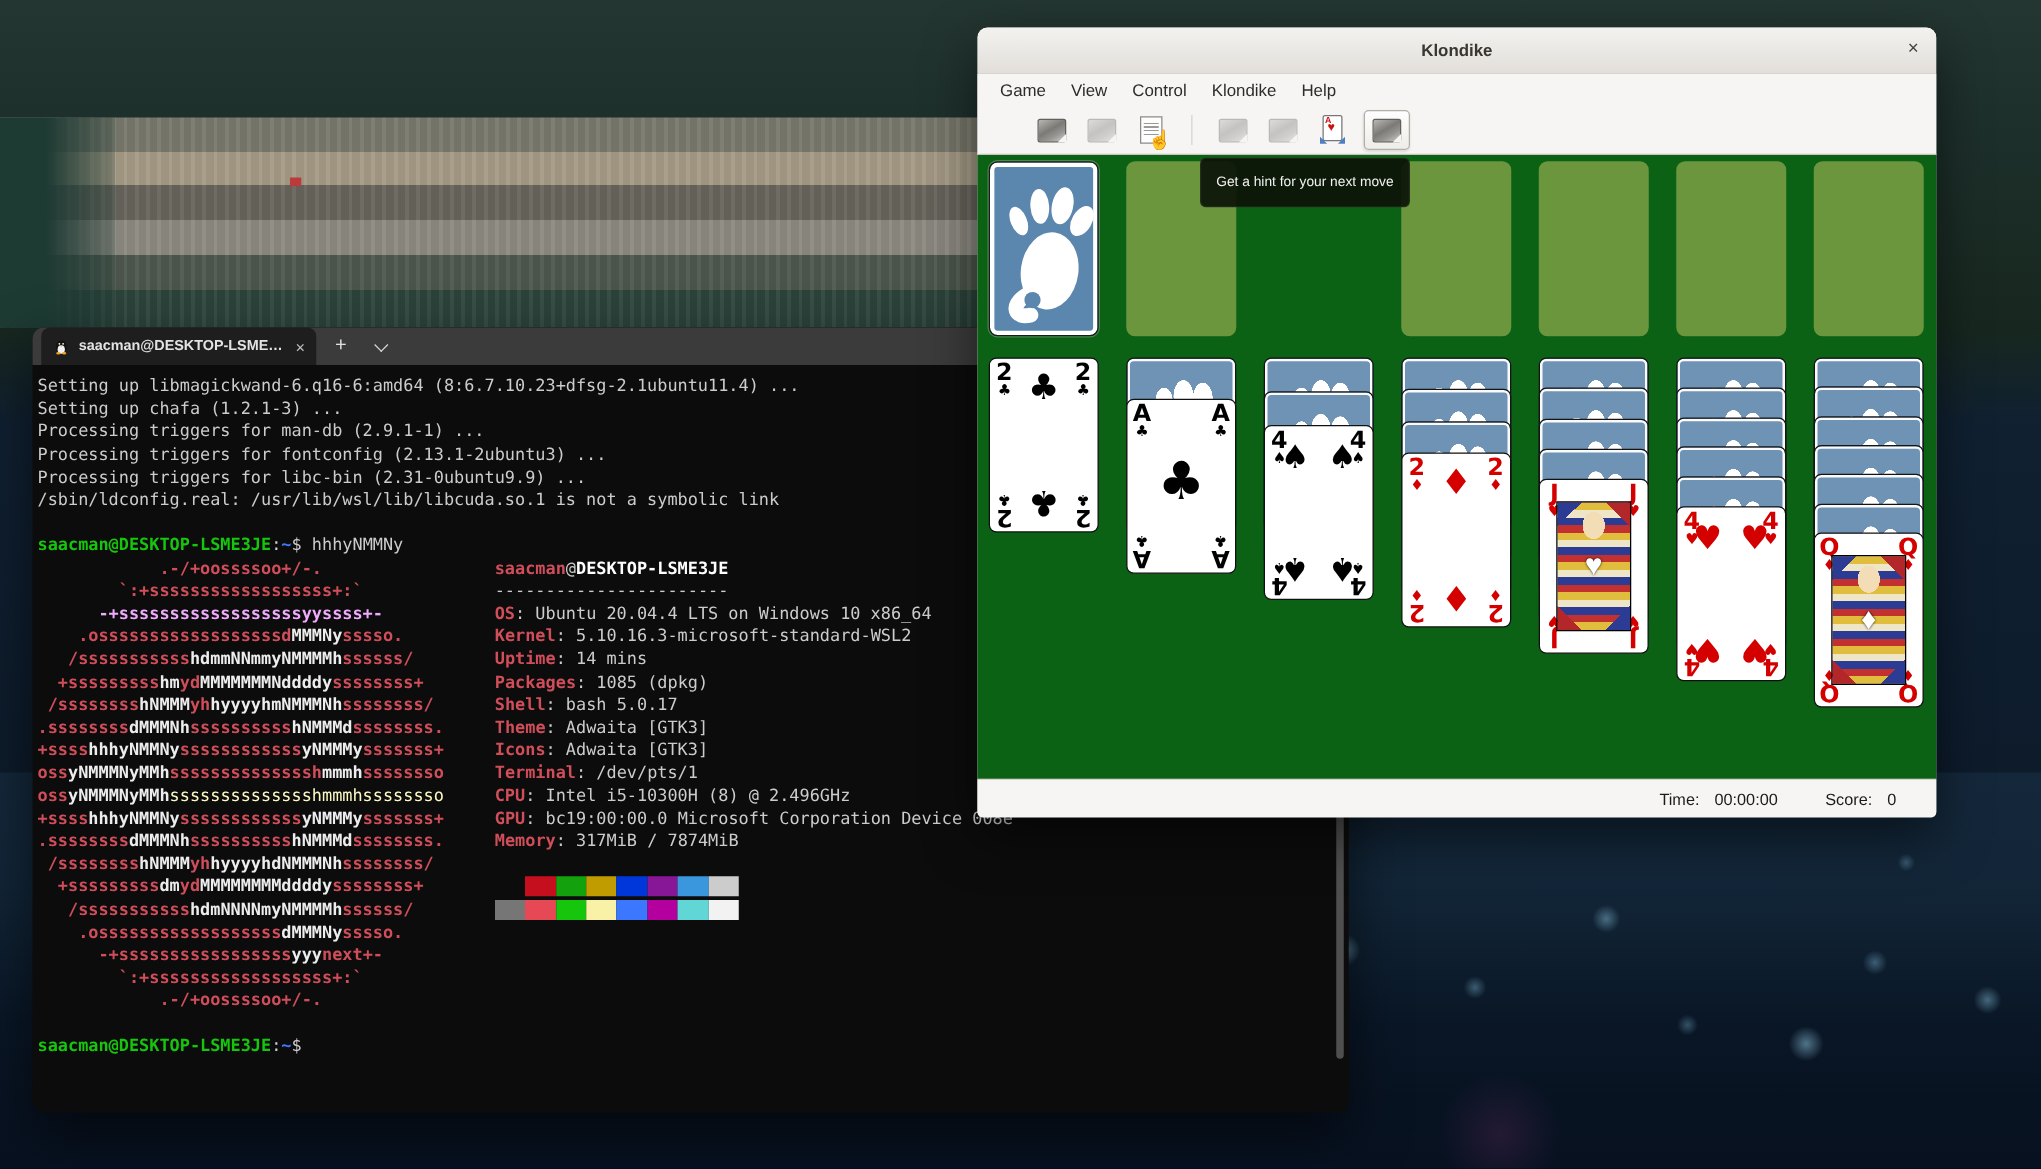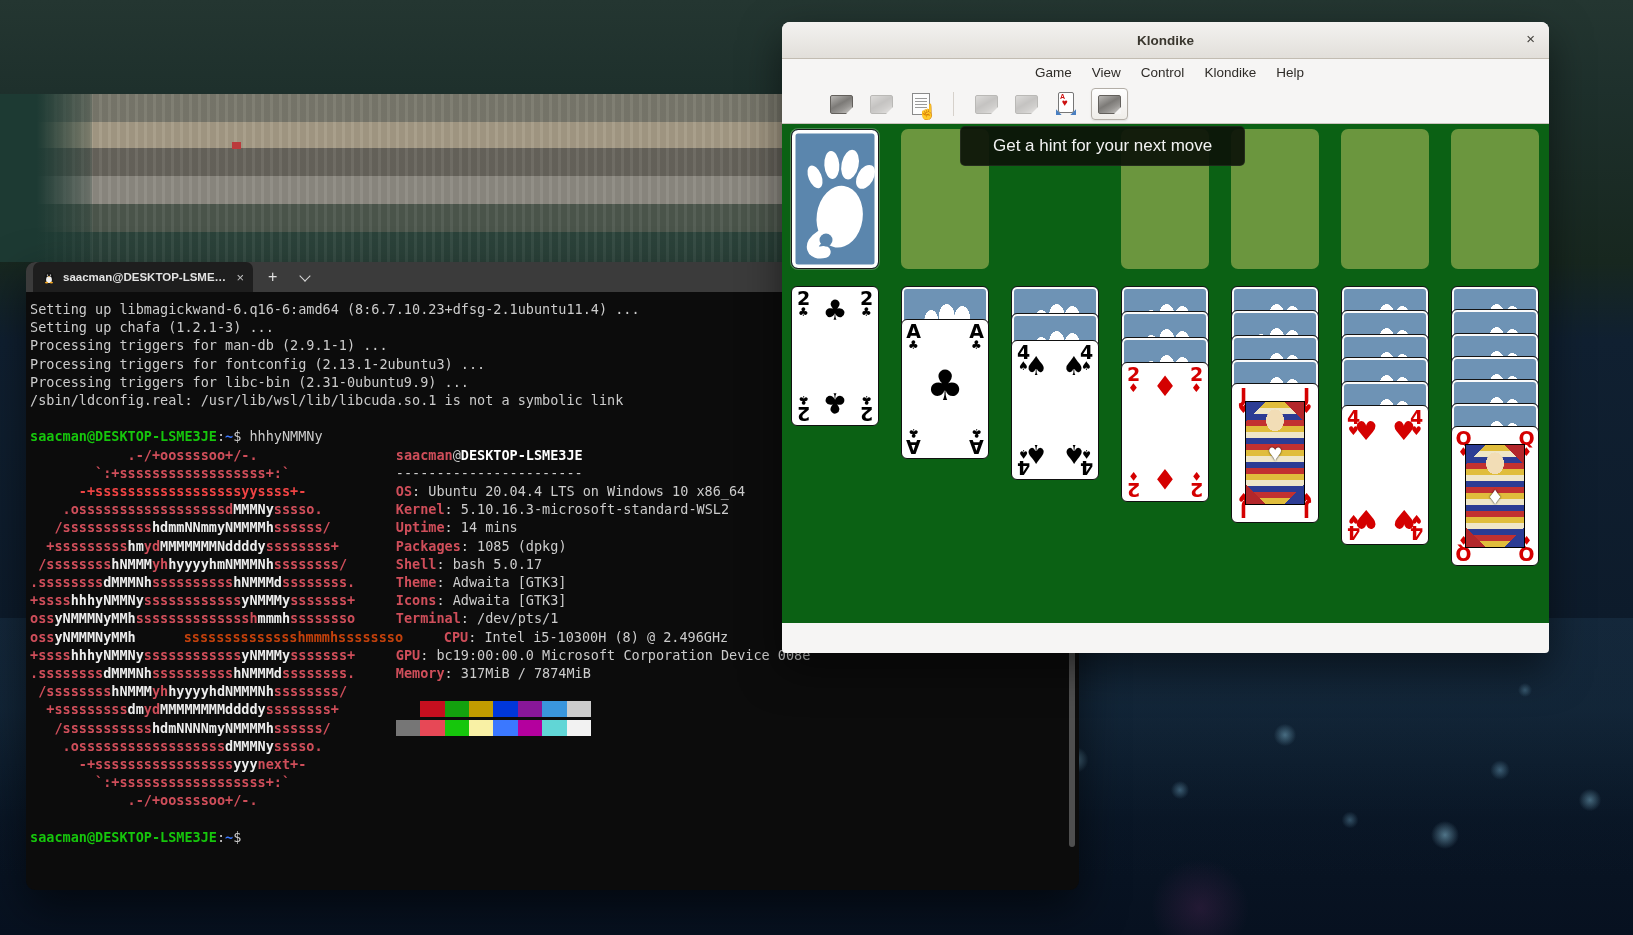--- a/index.html
+++ b/index.html
@@ -58,21 +58,21 @@
   .term-scrollbar .thumb{position:absolute;left:2px;width:6px;top:58%;height:36%;
     background:#4f4f4f;border-radius:3px;}
 
   
   .gnome-window{position:absolute;left:782px;top:22px;width:767px;height:631px;z-index:5;
     border-radius:8px 8px 4px 4px;box-shadow:0 16px 40px rgba(0,0,0,.5);background:#f6f5f4;}
   .gtk-titlebar{position:relative;height:36px;background:linear-gradient(#f3f2f0,#e2dfda);
     border-bottom:1px solid #c2bcb2;border-radius:8px 8px 0 0;display:flex;align-items:center;justify-content:center;}
   .gtk-title{font-size:13.5px;font-weight:bold;color:#3a372f;}
   .gtk-close{position:absolute;right:14px;top:9px;font-size:15px;color:#44423d;line-height:16px;}
-  .gtk-menubar{height:26px;background:#f6f5f4;display:flex;align-items:center;padding-left:8px;justify-content:center;}
+  .gtk-menubar{height:26px;background:#f6f5f4;display:flex;align-items:center;padding-left:8px;}
   .menu-item{font-size:13.5px;color:#2f2c28;padding:4px 10px;}
   .gtk-toolbar{height:38px;background:#f6f5f4;border-bottom:1px solid #c9c4bd;
     display:flex;align-items:center;padding-left:44px;gap:10px;}
   .tb-btn{width:30px;height:30px;display:flex;align-items:center;justify-content:center;border-radius:4px;box-sizing:border-box;}
   .tb-btn.hovered{width:37px;height:32px;border:1px solid #b3aea7;
     background:linear-gradient(#fefefe,#efede9);box-shadow:0 1px 2px rgba(0,0,0,.1);}
   .tb-btn.disabled{opacity:.4;}
   .tb-sep{width:1px;height:24px;background:#d6d1cb;margin:0 7px;}
   .ic-card{width:21px;height:17px;border:1px solid #63605c;border-radius:2px;position:relative;
     background:linear-gradient(150deg,#b9b7b4 0%,#7c7a77 45%,#989693 70%,#cfcdca 100%);}
@@ -118,23 +118,23 @@
       linear-gradient(135deg,#2c3c94 12%,rgba(0,0,0,0) 12% 88%,#2c3c94 88%),
       linear-gradient(45deg,#b3272b 12%,rgba(0,0,0,0) 12% 88%,#b3272b 88%),
       repeating-linear-gradient(0deg,#e0bd3c 0 6px,#c23130 6px 12px,#2c3c94 12px 18px,#efe6c8 18px 24px);}
   .court::after{content:attr(data-glyph);position:absolute;inset:0;display:flex;align-items:center;
     justify-content:center;font-size:24px;color:#fff;text-shadow:0 0 2px #000;}
 
   .gtk-statusbar{height:30px;background:#f6f5f4;border-top:1px solid #d8d3cc;border-radius:0 0 4px 4px;
     display:flex;align-items:center;justify-content:flex-end;padding-right:32px;gap:12px;
     font-size:13px;color:#1d1b18;}
   .gtk-statusbar .gap{width:14px;}
-  .gtk-tooltip{position:absolute;left:178px;top:104px;height:38px;padding:0 32px;z-index:40;
+  .gtk-tooltip{position:absolute;left:178px;top:104px;height:38px;padding:0 12px;z-index:40;
     display:flex;align-items:center;background:rgba(13,19,9,.93);border:1px solid rgba(255,255,255,.07);
-    border-radius:5px;color:#f2f2f2;font-size:17px;white-space:nowrap;}
+    border-radius:5px;color:#f2f2f2;font-size:11px;white-space:nowrap;}
 </style>
 </head>
 <body>
 
 <div class="stage">
   <div class="wallpaper">
     <div class="wp-stripes"></div>
     <div class="wp-reddot"></div>
     <div class="wp-bokeh"></div>
   </div>
@@ -164,29 +164,29 @@
     <pre class="term-text" id="term-text"><span>Setting up libmagickwand-6.q16-6:amd64 (8:6.7.10.23+dfsg-2.1ubuntu11.4) ...</span>
 <span>Setting up chafa (1.2.1-3) ...</span>
 <span>Processing triggers for man-db (2.9.1-1) ...</span>
 <span>Processing triggers for fontconfig (2.13.1-2ubuntu3) ...</span>
 <span>Processing triggers for libc-bin (2.31-0ubuntu9.9) ...</span>
 <span>/sbin/ldconfig.real: /usr/lib/wsl/lib/libcuda.so.1 is not a symbolic link</span>
 
 <span style="color: rgb(22, 198, 12); font-weight: bold;">saacman@DESKTOP-LSME3JE</span><span>:</span><span style="color: rgb(59, 120, 255); font-weight: bold;">~</span><span>$ hhhyNMMNy</span>
 <span style="color: rgb(207, 78, 90); font-weight: bold;">            .-/+oossssoo+/-.</span><span>                 </span><span style="color: rgb(207, 78, 90); font-weight: bold;">saacman</span><span>@</span><span style="color: #ffffff; font-weight: bold;">DESKTOP-LSME3JE</span>
 <span style="color: rgb(207, 78, 90); font-weight: bold;">        `:+ssssssssssssssssss+:`</span><span>             </span><span>-----------------------</span>
-<span style="color: #ef4444; font-weight: bold;">      -+ssssssssssssssssssyyssss+-</span><span>           </span><span style="color: rgb(207, 78, 90); font-weight: bold;">OS</span><span>: Ubuntu 20.04.4 LTS on Windows 10 x86_64</span>
+<span style="color: #f0abfc; font-weight: bold;">      -+ssssssssssssssssssyyssss+-</span><span>           </span><span style="color: rgb(207, 78, 90); font-weight: bold;">OS</span><span>: Ubuntu 20.04.4 LTS on Windows 10 x86_64</span>
 <span style="color: rgb(207, 78, 90); font-weight: bold;">    .ossssssssssssssssssd</span><span style="color: rgb(237, 237, 237); font-weight: bold;">MMMNy</span><span style="color: rgb(207, 78, 90); font-weight: bold;">sssso.</span><span>         </span><span style="color: rgb(207, 78, 90); font-weight: bold;">Kernel</span><span>: 5.10.16.3-microsoft-standard-WSL2</span>
 <span style="color: rgb(207, 78, 90); font-weight: bold;">   /sssssssssss</span><span style="color: rgb(237, 237, 237); font-weight: bold;">hdmmNNmmyNMMMMh</span><span style="color: rgb(207, 78, 90); font-weight: bold;">ssssss/</span><span>        </span><span style="color: rgb(207, 78, 90); font-weight: bold;">Uptime</span><span>: 14 mins</span>
 <span style="color: rgb(207, 78, 90); font-weight: bold;">  +sssssssss</span><span style="color: rgb(237, 237, 237); font-weight: bold;">hm</span><span style="color: rgb(207, 78, 90); font-weight: bold;">yd</span><span style="color: rgb(237, 237, 237); font-weight: bold;">MMMMMMMNddddy</span><span style="color: rgb(207, 78, 90); font-weight: bold;">ssssssss+</span><span>       </span><span style="color: rgb(207, 78, 90); font-weight: bold;">Packages</span><span>: 1085 (dpkg)</span>
 <span style="color: rgb(207, 78, 90); font-weight: bold;"> /ssssssss</span><span style="color: rgb(237, 237, 237); font-weight: bold;">hNMMM</span><span style="color: rgb(207, 78, 90); font-weight: bold;">yh</span><span style="color: rgb(237, 237, 237); font-weight: bold;">hyyyyhmNMMMNh</span><span style="color: rgb(207, 78, 90); font-weight: bold;">ssssssss/</span><span>      </span><span style="color: rgb(207, 78, 90); font-weight: bold;">Shell</span><span>: bash 5.0.17</span>
 <span style="color: rgb(207, 78, 90); font-weight: bold;">.ssssssss</span><span style="color: rgb(237, 237, 237); font-weight: bold;">dMMMNh</span><span style="color: rgb(207, 78, 90); font-weight: bold;">ssssssssss</span><span style="color: rgb(237, 237, 237); font-weight: bold;">hNMMMd</span><span style="color: rgb(207, 78, 90); font-weight: bold;">ssssssss.</span><span>     </span><span style="color: rgb(207, 78, 90); font-weight: bold;">Theme</span><span>: Adwaita [GTK3]</span>
 <span style="color: rgb(207, 78, 90); font-weight: bold;">+ssss</span><span style="color: rgb(237, 237, 237); font-weight: bold;">hhhyNMMNy</span><span style="color: rgb(207, 78, 90); font-weight: bold;">ssssssssssss</span><span style="color: rgb(237, 237, 237); font-weight: bold;">yNMMMy</span><span style="color: rgb(207, 78, 90); font-weight: bold;">sssssss+</span><span>     </span><span style="color: rgb(207, 78, 90); font-weight: bold;">Icons</span><span>: Adwaita [GTK3]</span>
 <span style="color: rgb(207, 78, 90); font-weight: bold;">oss</span><span style="color: rgb(237, 237, 237); font-weight: bold;">yNMMMNyMMh</span><span style="color: rgb(207, 78, 90); font-weight: bold;">ssssssssssssssh</span><span style="color: rgb(237, 237, 237); font-weight: bold;">mmmh</span><span style="color: rgb(207, 78, 90); font-weight: bold;">ssssssso</span><span>     </span><span style="color: rgb(207, 78, 90); font-weight: bold;">Terminal</span><span>: /dev/pts/1</span>
-<span style="color: rgb(207, 78, 90); font-weight: bold;">oss</span><span style="color: rgb(237, 237, 237); font-weight: bold;">yNMMMNyMMh</span><span style="color: #c2410c; font-weight: bold; margin-left: 48px;">sssssssssssssshmmmhssssssso</span><span>     </span><span style="color: rgb(207, 78, 90); font-weight: bold;">CPU</span><span>: Intel i5-10300H (8) @ 2.496GHz</span>
+<span style="color: rgb(207, 78, 90); font-weight: bold;">oss</span><span style="color: rgb(237, 237, 237); font-weight: bold;">yNMMMNyMMh</span><span style="color: #fef9c3; font-weight: normal;">sssssssssssssshmmmhssssssso</span><span>     </span><span style="color: rgb(207, 78, 90); font-weight: bold;">CPU</span><span>: Intel i5-10300H (8) @ 2.496GHz</span>
 <span style="color: rgb(207, 78, 90); font-weight: bold;">+ssss</span><span style="color: rgb(237, 237, 237); font-weight: bold;">hhhyNMMNy</span><span style="color: rgb(207, 78, 90); font-weight: bold;">ssssssssssss</span><span style="color: rgb(237, 237, 237); font-weight: bold;">yNMMMy</span><span style="color: rgb(207, 78, 90); font-weight: bold;">sssssss+</span><span>     </span><span style="color: rgb(207, 78, 90); font-weight: bold;">GPU</span><span>: bc19:00:00.0 Microsoft Corporation Device 008e</span>
 <span style="color: rgb(207, 78, 90); font-weight: bold;">.ssssssss</span><span style="color: rgb(237, 237, 237); font-weight: bold;">dMMMNh</span><span style="color: rgb(207, 78, 90); font-weight: bold;">ssssssssss</span><span style="color: rgb(237, 237, 237); font-weight: bold;">hNMMMd</span><span style="color: rgb(207, 78, 90); font-weight: bold;">ssssssss.</span><span>     </span><span style="color: rgb(207, 78, 90); font-weight: bold;">Memory</span><span>: 317MiB / 7874MiB</span>
 <span style="color: rgb(207, 78, 90); font-weight: bold;"> /ssssssss</span><span style="color: rgb(237, 237, 237); font-weight: bold;">hNMMM</span><span style="color: rgb(207, 78, 90); font-weight: bold;">yh</span><span style="color: rgb(237, 237, 237); font-weight: bold;">hyyyyhdNMMMNh</span><span style="color: rgb(207, 78, 90); font-weight: bold;">ssssssss/</span>
 <span style="color: rgb(207, 78, 90); font-weight: bold;">  +sssssssss</span><span style="color: rgb(237, 237, 237); font-weight: bold;">dm</span><span style="color: rgb(207, 78, 90); font-weight: bold;">yd</span><span style="color: rgb(237, 237, 237); font-weight: bold;">MMMMMMMMddddy</span><span style="color: rgb(207, 78, 90); font-weight: bold;">ssssssss+</span><span>       </span><span style="background: rgb(12, 12, 12);">   </span><span style="background: rgb(197, 15, 31);">   </span><span style="background: rgb(19, 161, 14);">   </span><span style="background: rgb(193, 156, 0);">   </span><span style="background: rgb(0, 55, 218);">   </span><span style="background: rgb(136, 23, 152);">   </span><span style="background: rgb(58, 150, 221);">   </span><span style="background: rgb(204, 204, 204);">   </span>
 <span style="color: rgb(207, 78, 90); font-weight: bold;">   /sssssssssss</span><span style="color: rgb(237, 237, 237); font-weight: bold;">hdmNNNNmyNMMMMh</span><span style="color: rgb(207, 78, 90); font-weight: bold;">ssssss/</span><span>        </span><span style="background: rgb(118, 118, 118);">   </span><span style="background: rgb(231, 72, 86);">   </span><span style="background: rgb(22, 198, 12);">   </span><span style="background: rgb(249, 241, 165);">   </span><span style="background: rgb(59, 120, 255);">   </span><span style="background: rgb(180, 0, 158);">   </span><span style="background: rgb(97, 214, 214);">   </span><span style="background: rgb(242, 242, 242);">   </span>
 <span style="color: rgb(207, 78, 90); font-weight: bold;">    .ossssssssssssssssss</span><span style="color: rgb(237, 237, 237); font-weight: bold;">dMMMNy</span><span style="color: rgb(207, 78, 90); font-weight: bold;">sssso.</span>
 <span style="color: rgb(207, 78, 90); font-weight: bold;">      -+sssssssssssssssss</span><span style="color: rgb(237, 237, 237); font-weight: bold;">yyy</span><span style="color: rgb(207, 78, 90); font-weight: bold;">next+-</span>
 <span style="color: rgb(207, 78, 90); font-weight: bold;">        `:+ssssssssssssssssss+:`</span>
 <span style="color: rgb(207, 78, 90); font-weight: bold;">            .-/+oossssoo+/-.</span>
 
@@ -331,15 +331,22 @@
         <div class="cardback" style="left: 669px; top: 255px;"></div>
         <div class="cardback" style="left: 669px; top: 279px;"></div>
         <div class="card" style="left: 669px; top: 302px;">
           <div class="corner tl red"><span>Q</span><span class="s">♦</span></div>
           <div class="corner tr red"><span>Q</span><span class="s">♦</span></div>
           <div class="corner bl red"><span>Q</span><span class="s">♦</span></div>
           <div class="corner br red"><span>Q</span><span class="s">♦</span></div>
           <div class="court" data-glyph="♦"></div>
         </div>
       </div>
+    <div class="gtk-statusbar">
+      <span>Time:</span>
+      <span>00:00:00</span>
+      <span class="gap"></span>
+      <span>Score:</span>
+      <span>0</span>
+    </div>
     <div class="gtk-tooltip">Get a hint for your next move</div>
   </div>
 </div>
 
 </body></html>

